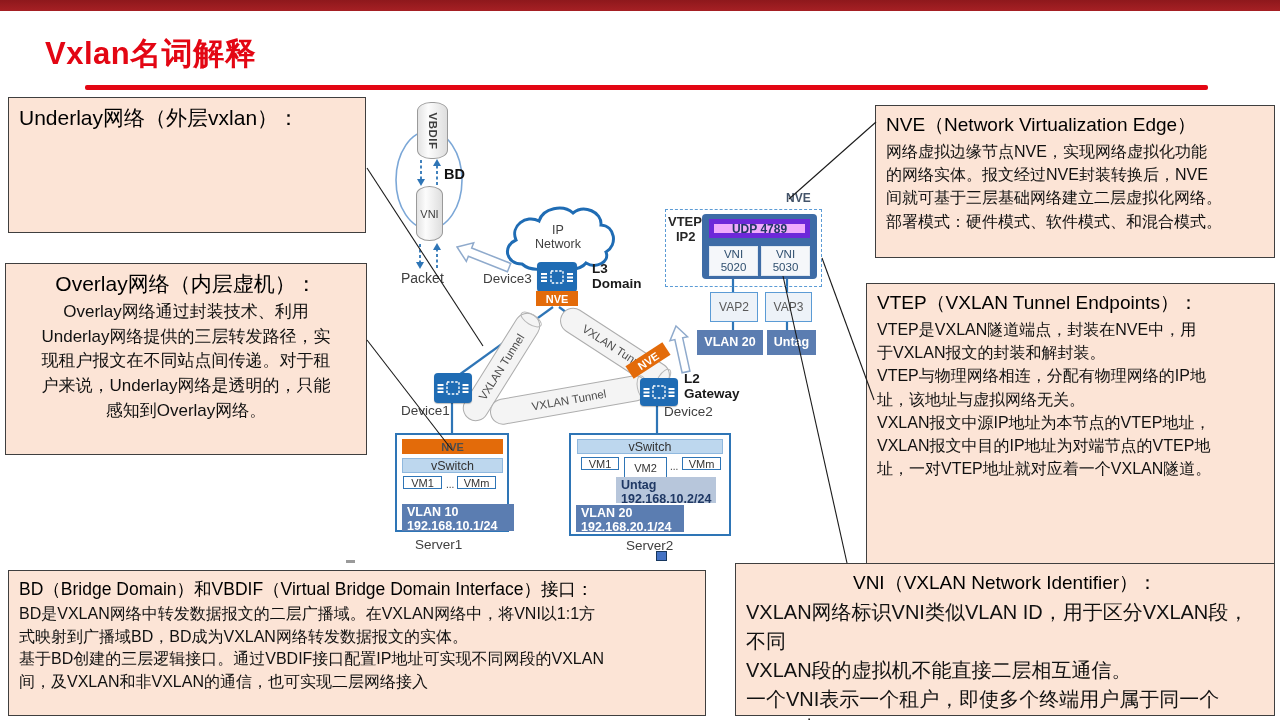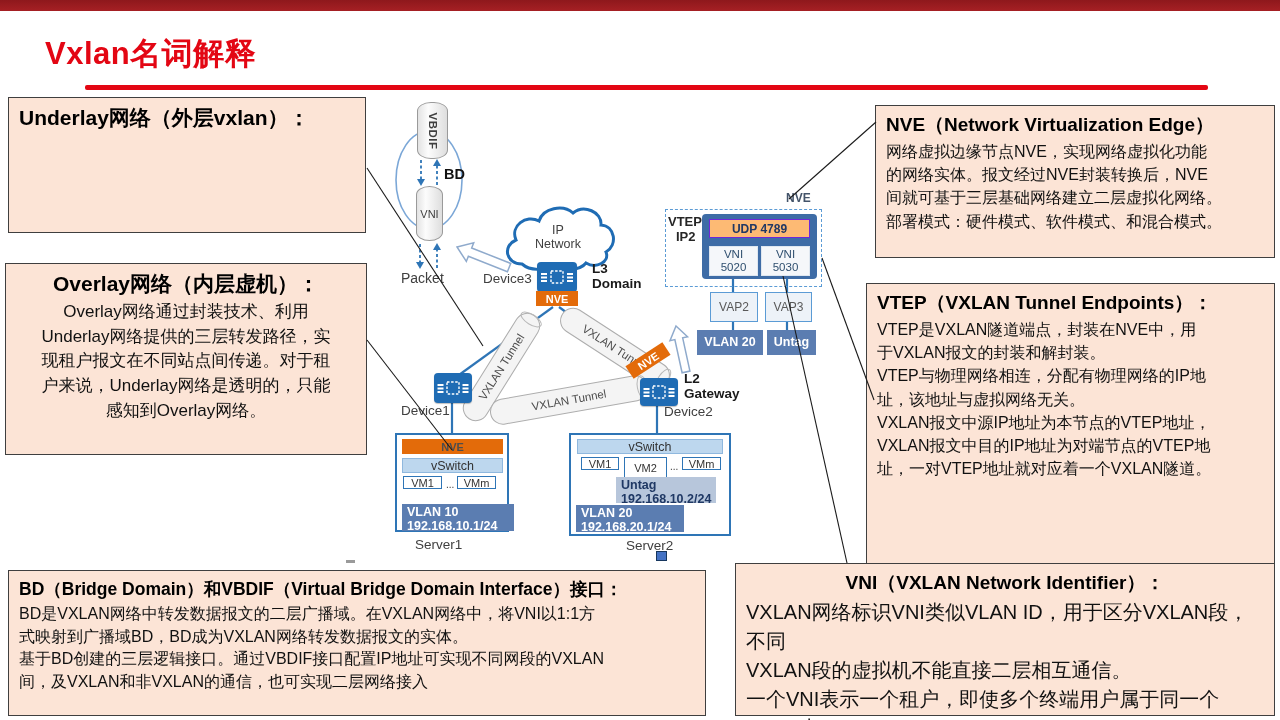--- a/index.html
+++ b/index.html
@@ -6,37 +6,37 @@
   body{width:1280px;height:720px;position:relative;background:#ffffff;
        font-family:"Liberation Sans",sans-serif;overflow:hidden;}
   .abs{position:absolute;}
   [data-bind]{white-space:pre-line;}
   
   .topbar{left:0;top:0;width:1280px;height:11px;background:linear-gradient(#8e181c,#a62024);}
   .slide-title{left:45px;top:33px;font-size:31px;font-weight:bold;color:#e30613;letter-spacing:0.5px;}
   .title-rule{left:85px;top:85px;width:1123px;height:5px;background:#e30613;border-radius:2px;}
   
   .note{background:#fce4d6;border:1.6px solid #3f3f3f;color:#111;box-sizing:border-box;padding:6px 10px;}
-  .note h3{margin:0 0 2px 0;font-weight:bold;color:#000;}
+  .note h3{margin:0 0 2px 0;font-weight:normal;color:#000;}
   .note .body{line-height:1.45;}
   
   .lbl{color:#404040;}
   .cyl{background:linear-gradient(90deg,#e3e3e3,#fcfcfc 35%,#dedede);border:1.3px solid #9a9a9a;border-radius:14px/9px;display:flex;align-items:center;justify-content:center;box-sizing:border-box;}
   .router{border-radius:4px;background:#1f6cb4;box-shadow:0 1px 1px rgba(0,0,0,.25);}
   .nvebar{background:#e36b0a;color:#ffffff;font-weight:bold;display:flex;align-items:center;justify-content:center;box-sizing:border-box;}
   .tunnel{background:#f4f4f4;border:1.4px solid #adadad;border-radius:13px;display:flex;align-items:center;justify-content:center;font-size:11.5px;color:#4d4d4d;box-sizing:border-box;}
   .tunnel::after{content:"";position:absolute;right:-1px;top:0;bottom:0;width:11px;border:1px solid #b8b8b8;border-radius:50%;box-sizing:border-box;}
   .bluebox{border:2px solid #2e75b6;background:#fff;box-sizing:border-box;}
   .vswitch{background:#bdd7ee;border:1.2px solid #8fb8de;color:#333;display:flex;align-items:center;justify-content:center;font-size:12.5px;box-sizing:border-box;}
   .vm{background:#fff;border:1.4px solid #2e75b6;color:#333;display:flex;align-items:center;justify-content:center;font-size:11px;box-sizing:border-box;}
   .slate{background:#5b7db1;color:#fff;font-weight:bold;font-size:12.5px;line-height:1.15;box-sizing:border-box;padding:1px 5px;}
   .lightslate{background:#b7c6db;color:#1f3864;font-weight:bold;font-size:12.5px;line-height:1.15;box-sizing:border-box;padding:1px 5px;}
   .vap{background:#edf2f8;border:1.5px solid #5b9bd5;color:#595959;display:flex;align-items:center;justify-content:center;font-size:12px;box-sizing:border-box;}
   .inner-nve{background:#3e6ca6;border-radius:4px;}
-  .udp{background:#fdba74;border:1px solid #6d28d9;color:#203864;font-weight:bold;display:flex;align-items:center;justify-content:center;font-size:12px;box-sizing:border-box;}
+  .udp{background:#f0abfc;border:5px solid #6d28d9;color:#203864;font-weight:bold;display:flex;align-items:center;justify-content:center;font-size:12px;box-sizing:border-box;}
   .vnibox{background:#f5f7fa;border:1px solid #dfe7f0;color:#2f4f6f;display:flex;align-items:center;justify-content:center;text-align:center;font-size:11.5px;line-height:1.15;box-sizing:border-box;}
   .dashedbox{border:1.6px dashed #5b9bd5;box-sizing:border-box;}
   svg.layer{position:absolute;left:0;top:0;pointer-events:none;}
 </style>
 </head>
 <body>
 
 <svg class="layer" width="1280" height="720">
 
   <ellipse cx="429" cy="180" rx="33" ry="49" fill="none" stroke="#7ba7d7" stroke-width="1.6"></ellipse>

